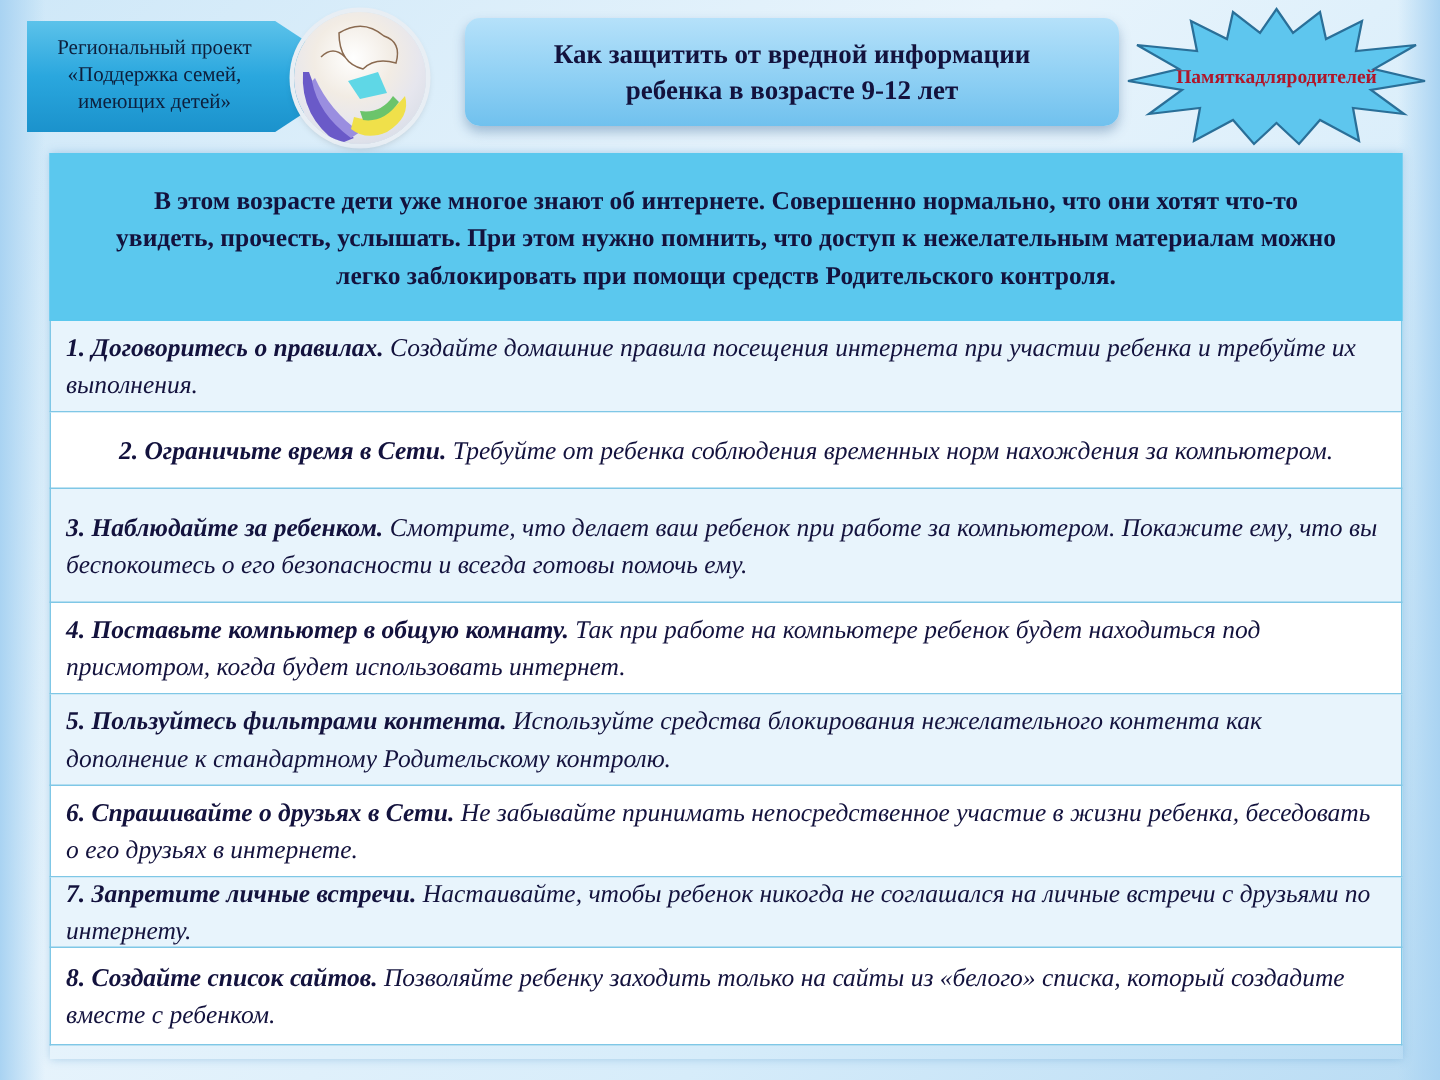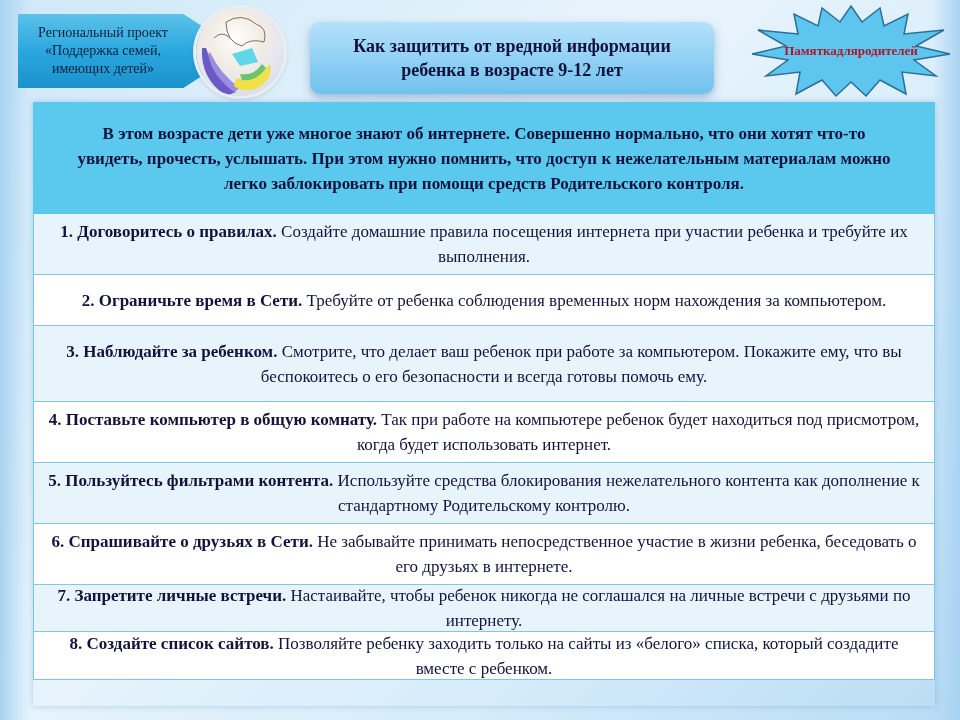--- a/index.html
+++ b/index.html
@@ -20,21 +20,21 @@
   }
   .project-badge .txt{font-size:14px;line-height:18px;color:#0d1f3c;padding-right:18px;white-space:pre-line;}
 
   .logo{
     position:absolute;left:196px;top:8px;width:88px;height:88px;border-radius:50%;
     background:radial-gradient(circle at 45% 35%,#ffffff 0%,#f2ece4 35%,#e6e6ee 60%,#cfd7e2 100%);
     box-shadow:0 0 0 3px #e8eef4,0 2px 6px rgba(0,0,0,.25);overflow:hidden;
   }
 
   .title-box{
-    position:absolute;left:310px;top:22px;width:404px;height:72px;border-radius:10px;
+    position:absolute;left:310px;top:12px;width:436px;height:72px;border-radius:10px;
     background:linear-gradient(180deg,#b5e1fa 0%,#8fd0f4 55%,#70c1ee 100%);
     box-shadow:0 4px 8px rgba(40,90,140,.35);
     display:flex;align-items:center;justify-content:center;text-align:center;
   }
   .title-box .txt{font-weight:bold;font-size:18px;line-height:24px;color:#13123d;white-space:pre-line;}
 
   .star{position:absolute;left:748px;top:2px;width:206px;height:96px;}
   .star .txt{
     position:absolute;left:0;top:0;width:206px;height:96px;
     display:flex;flex-direction:row;align-items:center;justify-content:center;
@@ -44,23 +44,23 @@
   .panel{
     position:absolute;left:33px;top:102px;width:902px;height:604px;
     box-shadow:0 0 6px rgba(60,140,200,.35);
   }
   .intro{
     height:112px;background:#5bc8ee;border:1px solid #5bc8ee;
     display:flex;align-items:center;justify-content:center;text-align:center;
     font-weight:bold;color:#13123d;font-size:17px;line-height:25px;padding:0 40px;box-sizing:border-box;
   }
   .row{
-    display:flex;align-items:center;justify-content:center;text-align:center;
+    display:flex;align-items:center;justify-content:center;
     border-left:1px solid #7fc7e6;border-right:1px solid #7fc7e6;border-bottom:1px solid #7fc7e6;
-    box-sizing:border-box;color:#13123d;font-size:17px;line-height:25px;padding:16px 10px;
+    box-sizing:border-box;color:#13123d;font-size:17px;line-height:25px;padding:16px 10px;font-style:italic;
   }
   .row.odd{background:#e8f4fc;}
   .row.even{background:#ffffff;}
   .row b{font-weight:bold;}
 </style>
 </head>
 <body>
 
 <div class="side-glow-l"></div>
 <div class="side-glow-r"></div>
@@ -116,16 +116,16 @@
   </div>
   <div class="row odd" style="height:61px">
     <span><b>5. Пользуйтесь фильтрами  контента.</b><span> Используйте средства блокирования нежелательного контента  как дополнение к стандартному  Родительскому  контролю.</span></span>
   </div>
   <div class="row even" style="height:61px">
     <span><b>6.  Спрашивайте  о друзьях в Сети.</b><span> Не забывайте принимать  непосредственное  участие  в жизни ребенка, беседовать о его друзьях в интернете.</span></span>
   </div>
   <div class="row odd" style="height:47px">
     <span><b>7. Запретите  личные встречи.</b><span> Настаивайте,  чтобы ребенок никогда не соглашался  на личные встречи с друзьями  по интернету.</span></span>
   </div>
-  <div class="row even" style="height:48px">
+  <div class="row even" style="height:65px">
     <span><b>8. Создайте список сайтов.</b><span> Позволяйте ребенку  заходить только на сайты  из «белого» списка,  который создадите вместе с ребенком.</span></span>
   </div>
 </div>
 
 </body></html>

